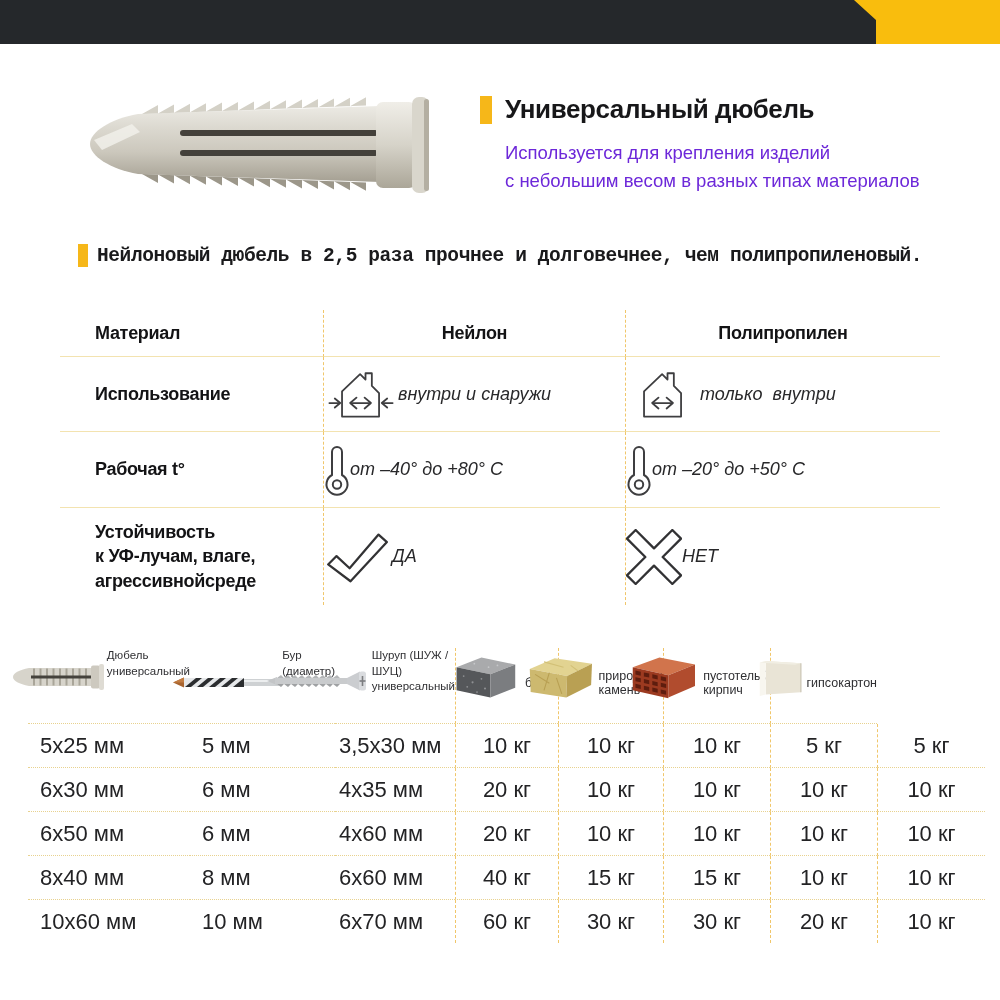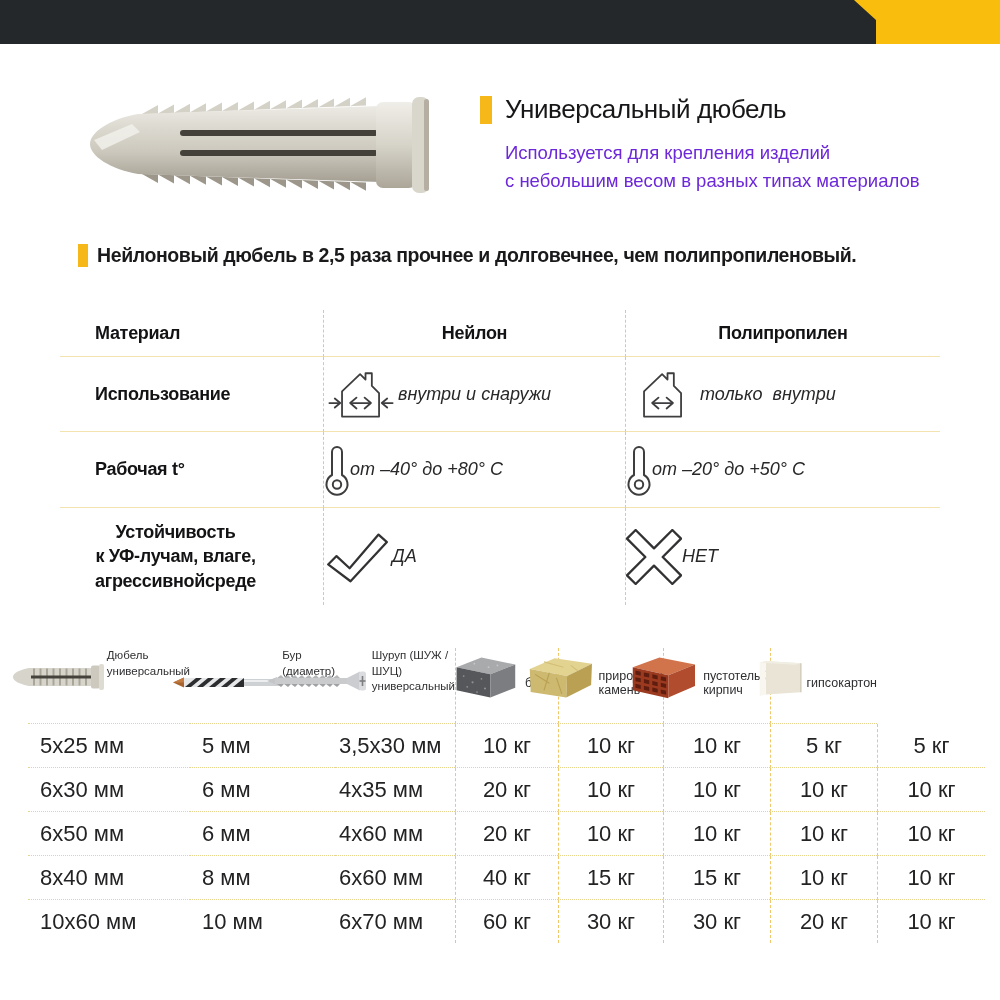--- a/index.html
+++ b/index.html
@@ -22,31 +22,31 @@
     position:absolute;right:0;top:0;width:146px;height:44px;background:var(--yellow);
     clip-path:polygon(0 0,146px 0,146px 44px,22px 44px,22px 20px);
   }
   
   .hero{position:absolute;left:0;top:44px;width:1000px;height:190px;}
   .hero-img{position:absolute;left:80px;top:40px;width:360px;height:122px;}
   .hero-copy{position:absolute;left:480px;top:50px;width:500px;}
   .title-row{display:flex;align-items:center;gap:13px;}
   .marker{width:12px;height:28px;background:#f6b719;flex:0 0 auto;}
   .marker.sm{width:10px;height:23px;}
-  h1.title{margin:0;font-size:26px;font-weight:normal;letter-spacing:-0.4px;color:#171719;}
+  h1.title{margin:0;font-size:26px;font-weight:bold;letter-spacing:-0.4px;color:#171719;}
   .subtitle{margin:14px 0 0 25px;font-size:18.5px;line-height:1.5;color:#6d28d9;}
   
   .headline{position:absolute;left:78px;top:244px;display:flex;align-items:center;gap:9px;width:900px;}
-  .headline p{margin:0;font-size:19.5px;font-weight:bold;letter-spacing:-0.4px;color:#1a1a1c;}
+  .headline p{margin:0;font-size:19.5px;font-weight:bold;letter-spacing:-0.4px;color:#1a1a1c;font-family:Liberation Mono, monospace;}
   
   .compare{position:absolute;left:60px;top:310px;width:880px;display:grid;
     grid-template-columns:263px 302px 315px;grid-template-rows:47px 75px 76px 97px;}
   .c{display:flex;align-items:center;font-size:18px;color:var(--txt);}
   .c.h{font-weight:bold;color:#131315;letter-spacing:-0.3px;}
-  .c.lbl{font-weight:bold;color:#131315;padding-left:35px;letter-spacing:-0.3px;line-height:1.35;text-align:center;}
+  .c.lbl{font-weight:bold;color:#131315;padding-left:35px;letter-spacing:-0.3px;line-height:1.35;}
   .c.ctr{justify-content:center;}
   .c.val{font-style:italic;}
   .bb{border-bottom:1px solid var(--solid-line);}
   .bl{border-left:1px dashed var(--dash-line);}
   .val span{white-space:pre;}
   
   .spec{position:absolute;left:28px;top:648px;width:957px;}
   .spec-grid{display:grid;grid-template-columns:162px 145px 120px 103px 105px 107px 107px 108px;}
   .spec-head{display:flex;flex-direction:row;justify-content:flex-end;
     border-bottom:1px dotted var(--dot-line);padding-bottom:6px;height:69px;}

